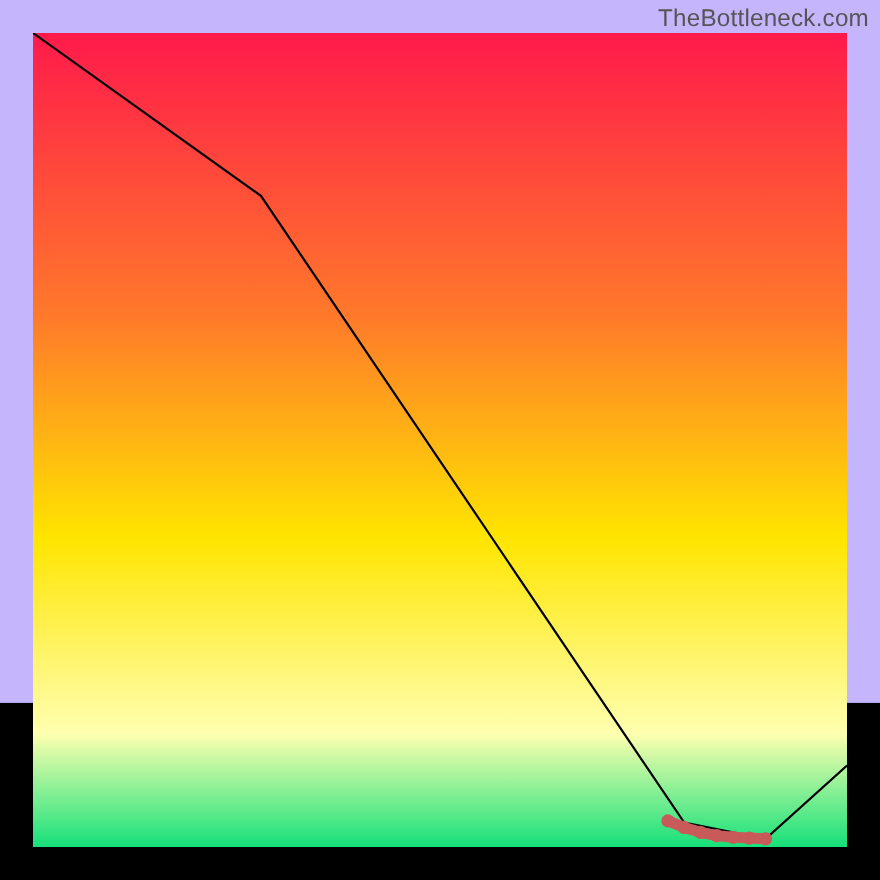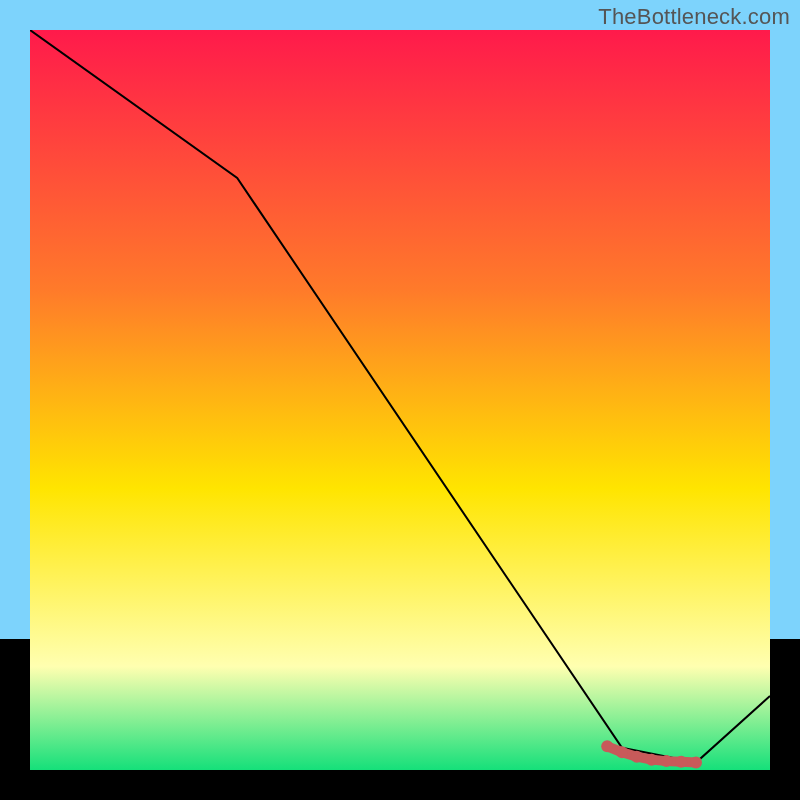--- a/index.html
+++ b/index.html
@@ -8,21 +8,21 @@
     width: 800px;
     height: 800px;
     background: #000;
     font-family: Arial, Helvetica, sans-serif;
     overflow: hidden;
   }
   .frame {
     position: relative;
     width: 800px;
     height: 639px;
-    background: #7dd3fc;
+    background: #c4b5fd;
   }
   .watermark {
     position: absolute;
     top: 4px;
     right: 10px;
     color: #555;
     font-size: 22px;
     font-family: Arial, sans-serif;
     letter-spacing: 0.2px;
     user-select: none;

